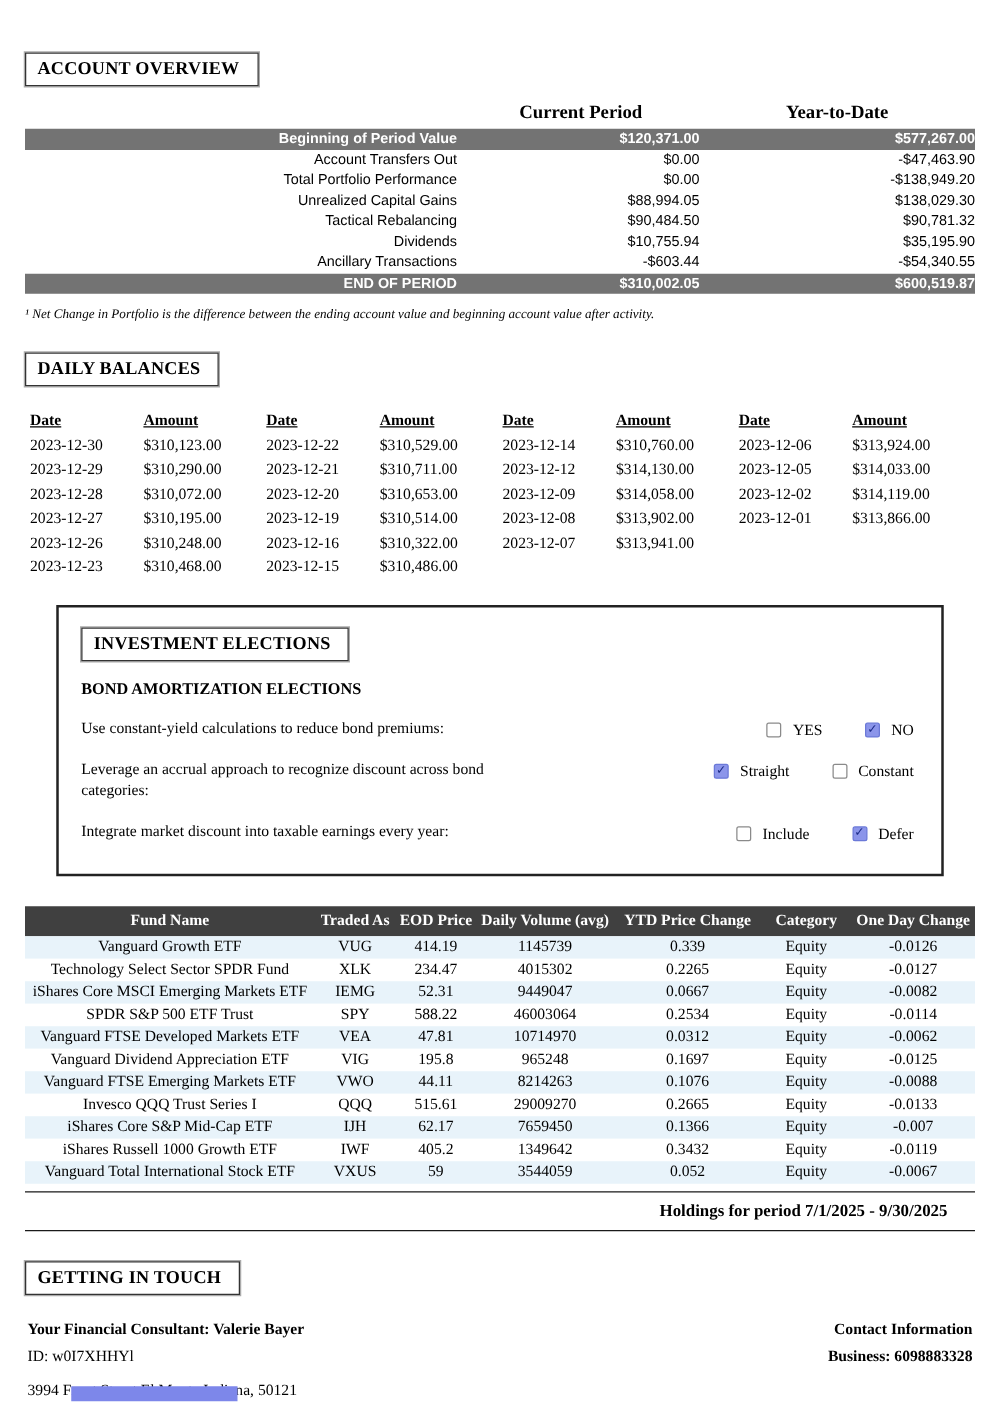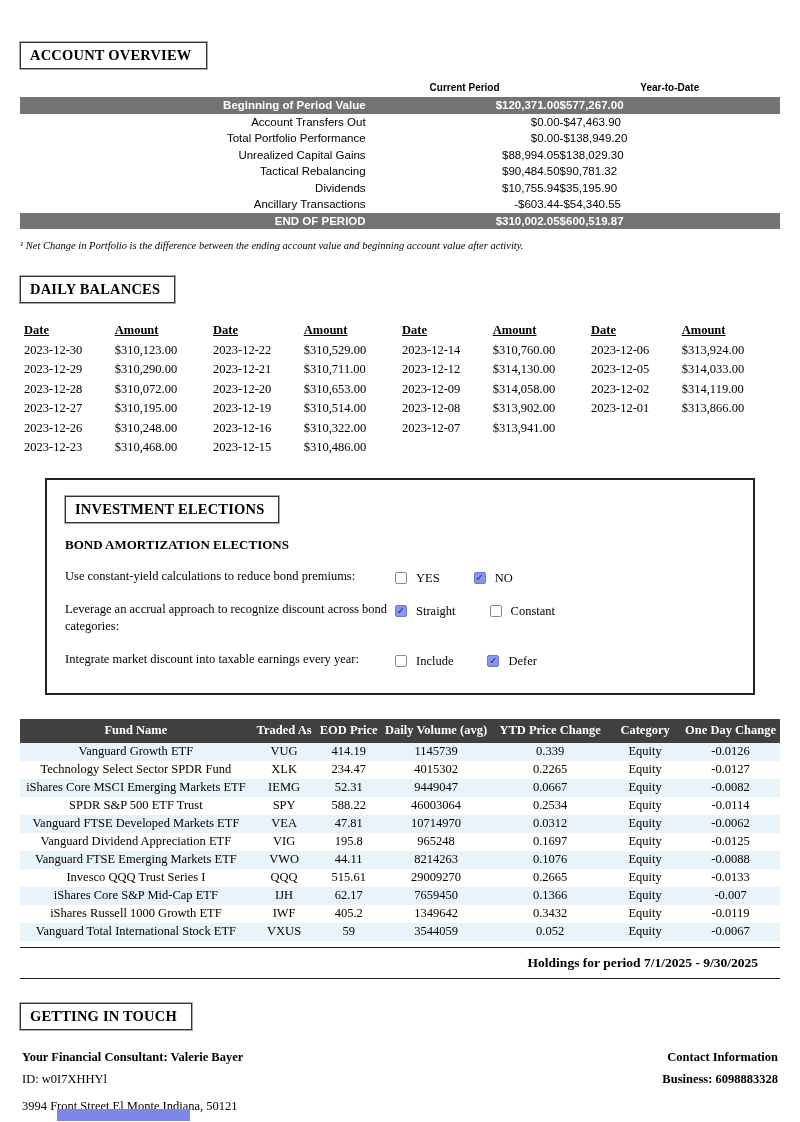--- a/index.html
+++ b/index.html
@@ -21,47 +21,47 @@
     box-shadow: 0 0 0 1px #aaa;
     padding: 4px 14px 4px 9px;
     font-weight: bold;
     font-size: 14.5px;
     letter-spacing: 0.2px;
     background: #fff;
   }
 
   
   .ov-table { margin-top: 13px; }
-  .ov-head { display: flex; font-family: Liberation Sans, sans-serif; font-weight: bold; font-size: 10px; margin-bottom: 4px; }
+  .ov-head { display: flex; font-family: Liberation Serif, serif; font-weight: bold; font-size: 15px; margin-bottom: 4px; }
   .ov-head .c1 { width: 46%; }
   .ov-head .c2 { width: 25%; text-align: center; }
   .ov-head .c3 { width: 29%; text-align: center; }
   .ov-row { display: flex; align-items: center; height: 16.5px; font-family: "Liberation Sans", sans-serif; font-size: 11.5px; }
   .ov-row .l { width: 46%; text-align: right; padding-right: 4px; }
   .ov-row .c { width: 25%; text-align: right; }
-  .ov-row .y { width: 29%; text-align: left; }
+  .ov-row .y { width: 29%; text-align: right; }
   .ov-row.hl { background: #737373; color: #fff; font-weight: bold; }
   .footnote { margin-top: 11px; font-size: 10.5px; font-style: italic; }
 
   
   .db-section { margin-top: 25px; }
   .db-table { display: flex; margin-top: 18px; padding-left: 4px; }
   .db-pair { width: 190px; }
   .db-row { display: flex; height: 19.5px; font-size: 12.5px; align-items: center; }
   .db-row .dd { width: 48%; }
   .db-row .aa { width: 52%; }
   .db-h { font-weight: bold; }
   .db-h .dd, .db-h .aa { text-decoration: underline; }
 
   
   .iv-box { margin: 20px 25px 0 25px; border: 2px solid #222; padding: 16px 18px 24px 18px; }
   .iv-sub { margin-top: 14px; font-weight: bold; font-size: 13px; }
   .q-row { display: flex; margin-top: 15px; align-items: flex-start; }
   .q-text { width: 330px; font-size: 12.5px; line-height: 1.4; }
-  .q-opts { flex: 1; display: flex; justify-content: flex-start; gap: 34px; align-items: center; padding-right: 4px; padding-top: 3px; }
+  .q-opts { flex: 1; display: flex; justify-content: flex-end; gap: 34px; align-items: center; padding-right: 4px; padding-top: 3px; }
   .opt { display: flex; align-items: center; gap: 9px; font-size: 12.5px; }
   .cb {
     width: 12px; height: 12px;
     border: 1px solid #8a8a8a; border-radius: 2px;
     display: inline-flex; align-items: center; justify-content: center;
     font-size: 10px; line-height: 1; color: #1b2a86; background: #fff;
     cursor: default;
   }
   .cb.checked { background: #8b95ea; border-color: #6b79d8; }
 

